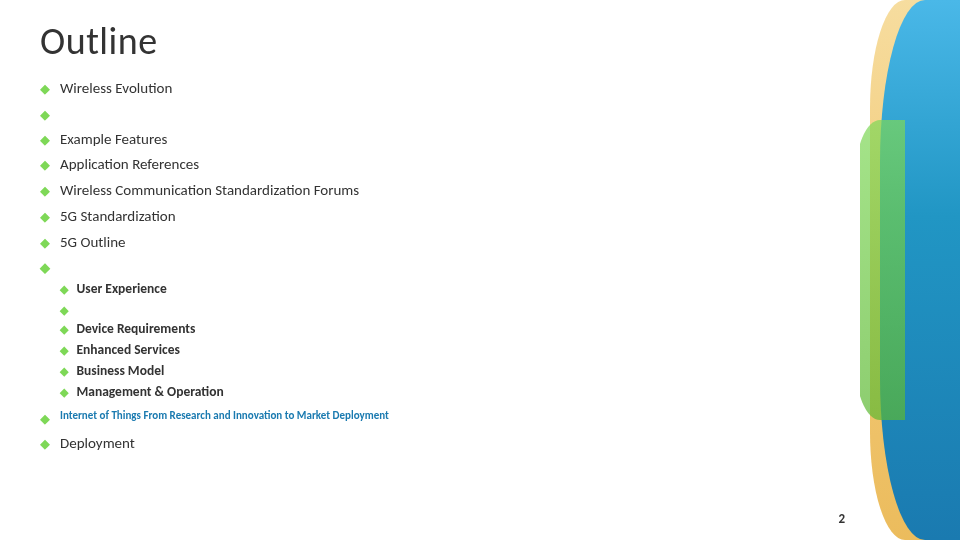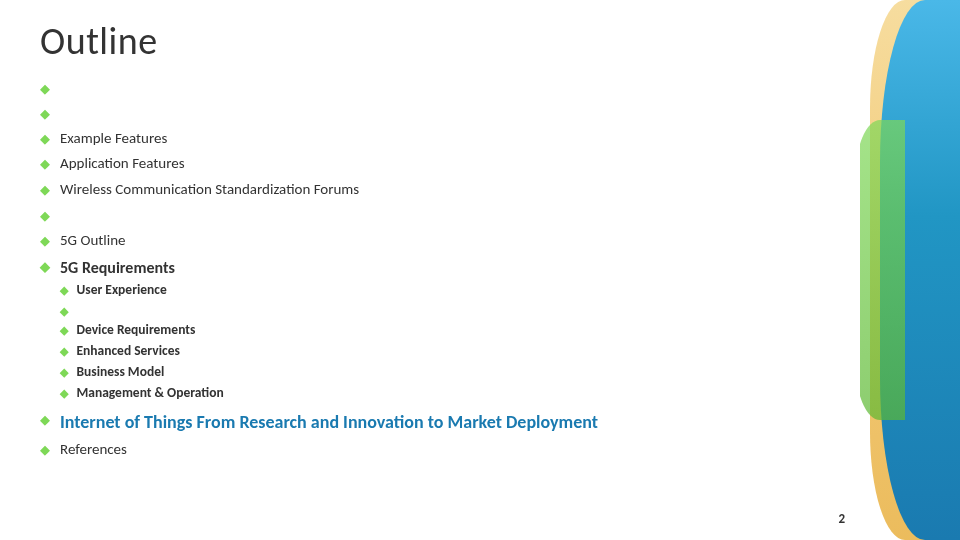--- a/index.html
+++ b/index.html
@@ -123,21 +123,21 @@
       font-size: 11px;
       margin-right: 8px;
       margin-top: 2px;
       flex-shrink: 0;
     }
 
     
     .iot-item {
       color: #1a7ab0;
       font-weight: 700;
-      font-size: 18px;
+      font-size: 11px;
     }
 
     
     .page-number {
       position: absolute;
       right: 115px;
       bottom: 14px;
       font-size: 13px;
       color: #333;
       font-weight: 600;
@@ -151,46 +151,47 @@
   <div class="wave-blue"></div>
   <div class="wave-green"></div>
 </div>
 
 <div class="content">
   <h1 class="title">Outline</h1>
 
   <ul class="bullet-list" id="outline-list">
   <li>
         <span class="diamond">◆</span>
+        <span>Wireless Evolution</span>
       </li>
       <li>
         <span class="diamond">◆</span>
       </li>
       <li>
         <span class="diamond">◆</span>
         <span>Example Features</span>
       </li>
       <li>
         <span class="diamond">◆</span>
-        <span>Application Features</span>
+        <span>Application References</span>
       </li>
       <li>
         <span class="diamond">◆</span>
         <span>Wireless Communication Standardization Forums</span>
       </li>
       <li>
         <span class="diamond">◆</span>
+        <span>5G Standardization</span>
       </li>
       <li>
         <span class="diamond">◆</span>
         <span>5G Outline</span>
       </li>
       <li class="bold-item" style="flex-wrap: wrap;">
         <span class="diamond">◆</span>
-        <span>5G Requirements</span>
         <div style="width: 100%;">
           <ul class="sub-list">
             <li>
               <span class="diamond">◆</span>
               <span>User Experience</span>
             </li>
             <li>
               <span class="diamond">◆</span>
             </li>
             <li>
@@ -211,18 +212,18 @@
             </li>
           </ul>
         </div>
       </li>
       <li>
         <span class="diamond">◆</span>
         <span class="iot-item">Internet of Things From Research and Innovation to Market Deployment</span>
       </li>
       <li>
         <span class="diamond">◆</span>
-        <span>References</span>
+        <span>Deployment</span>
       </li>
     </ul>
 </div>
 
 <span class="page-number">2</span>
 
 </body></html>

